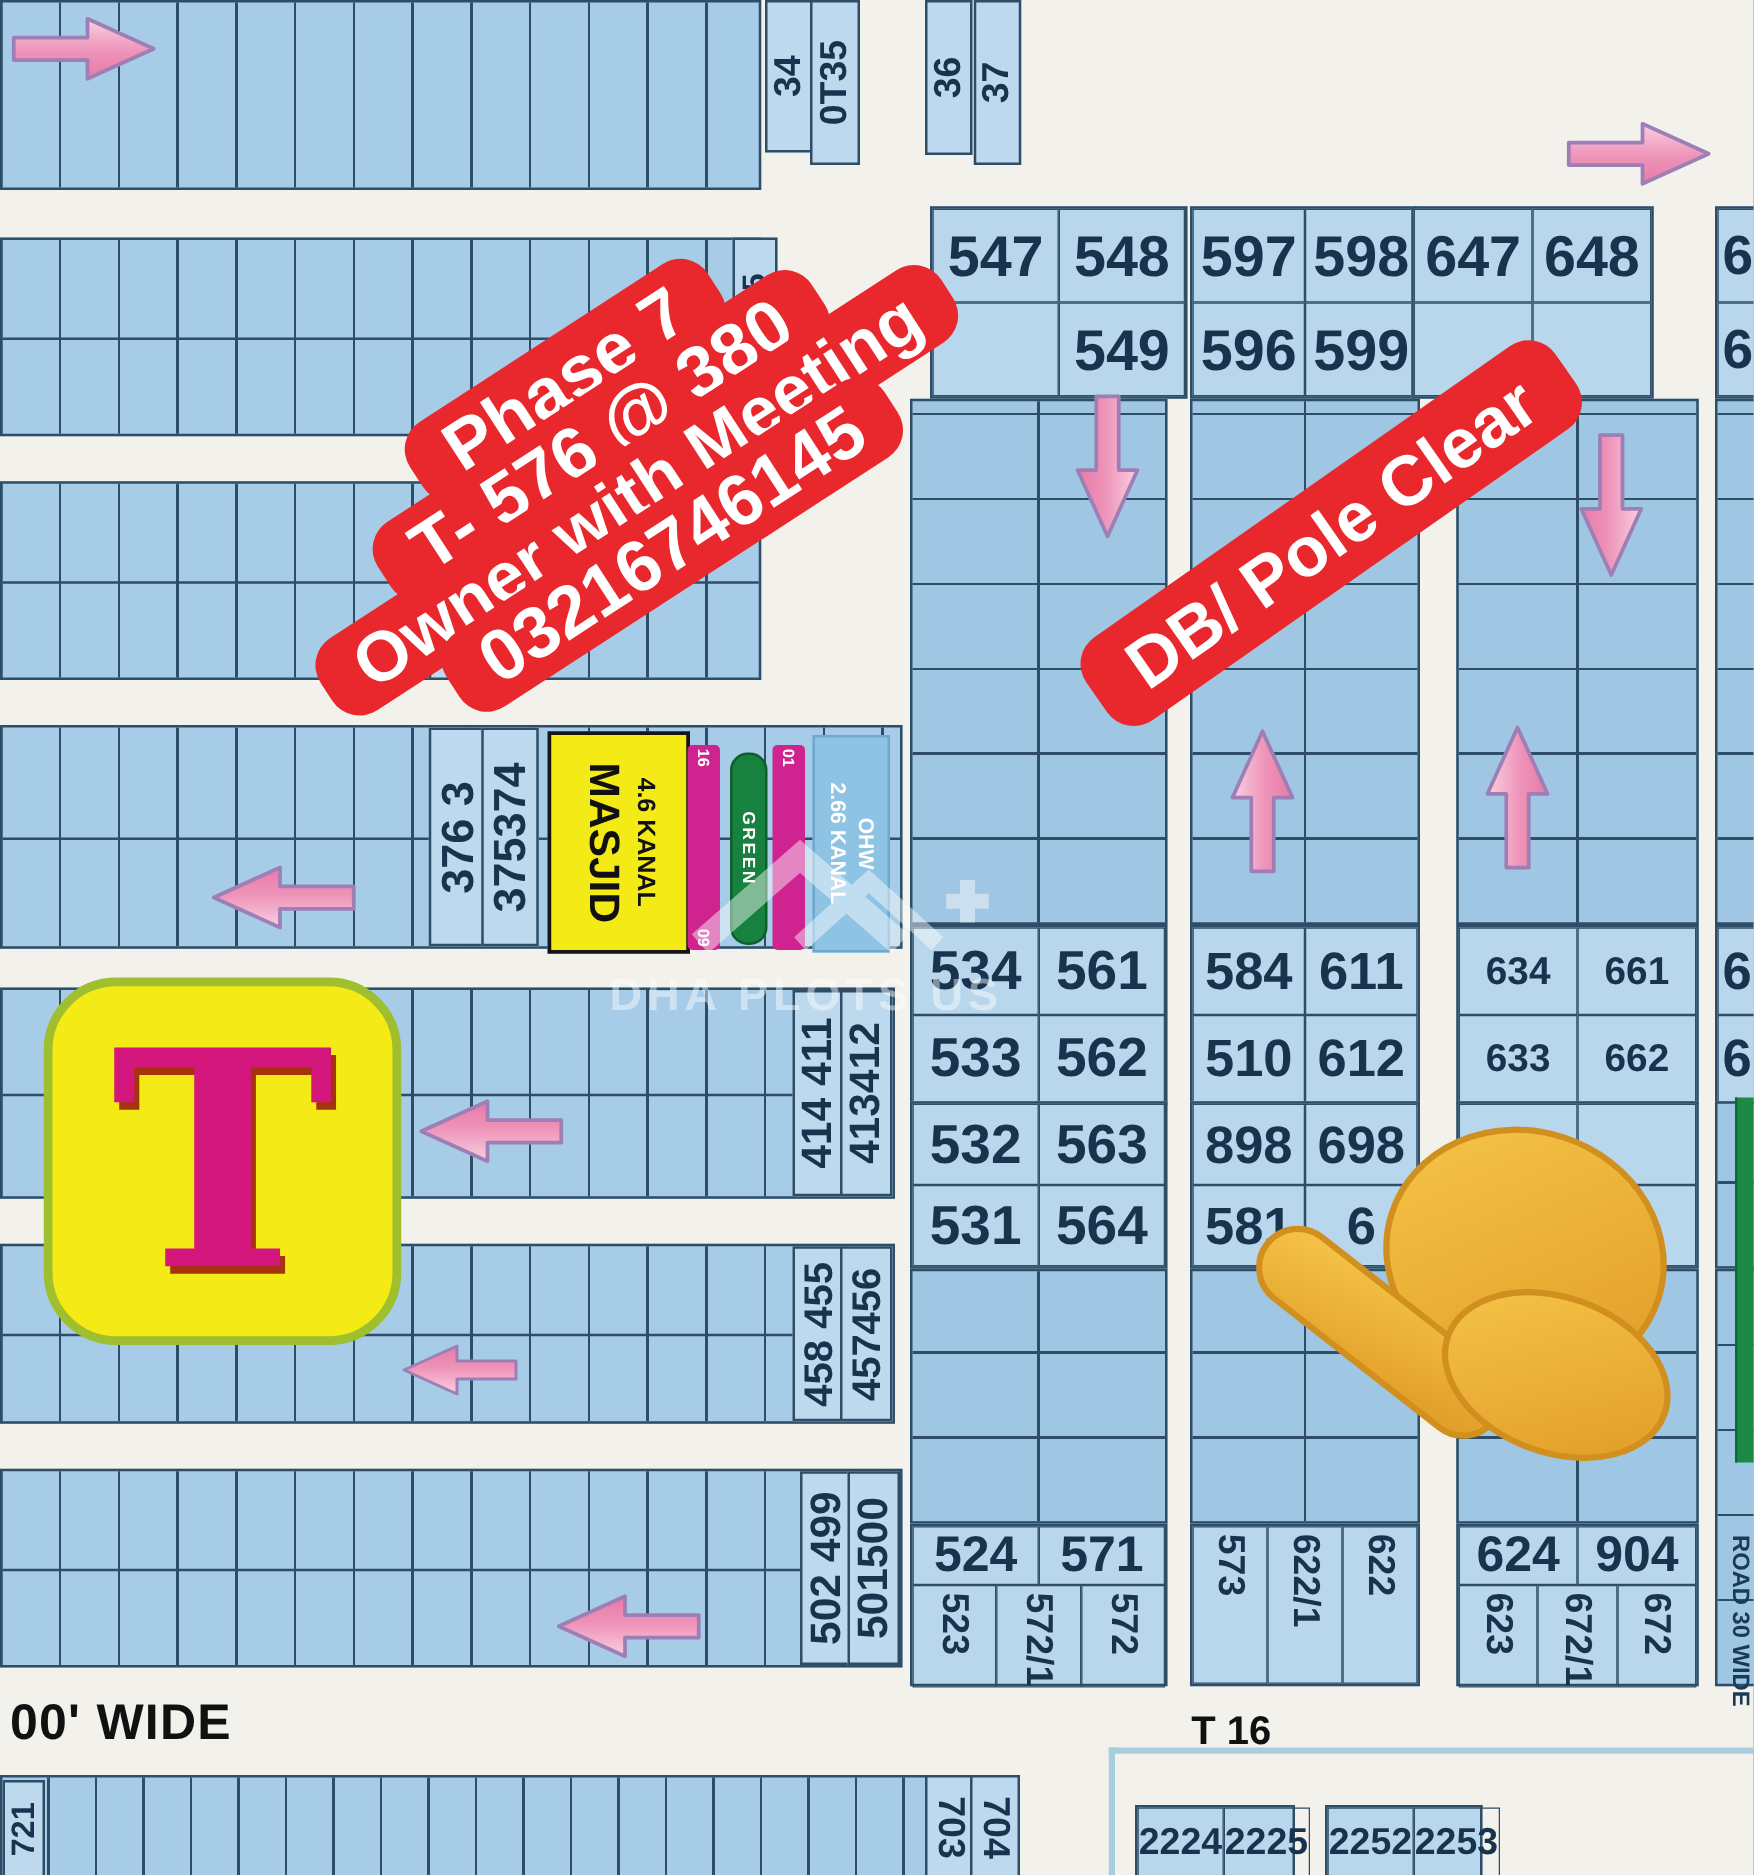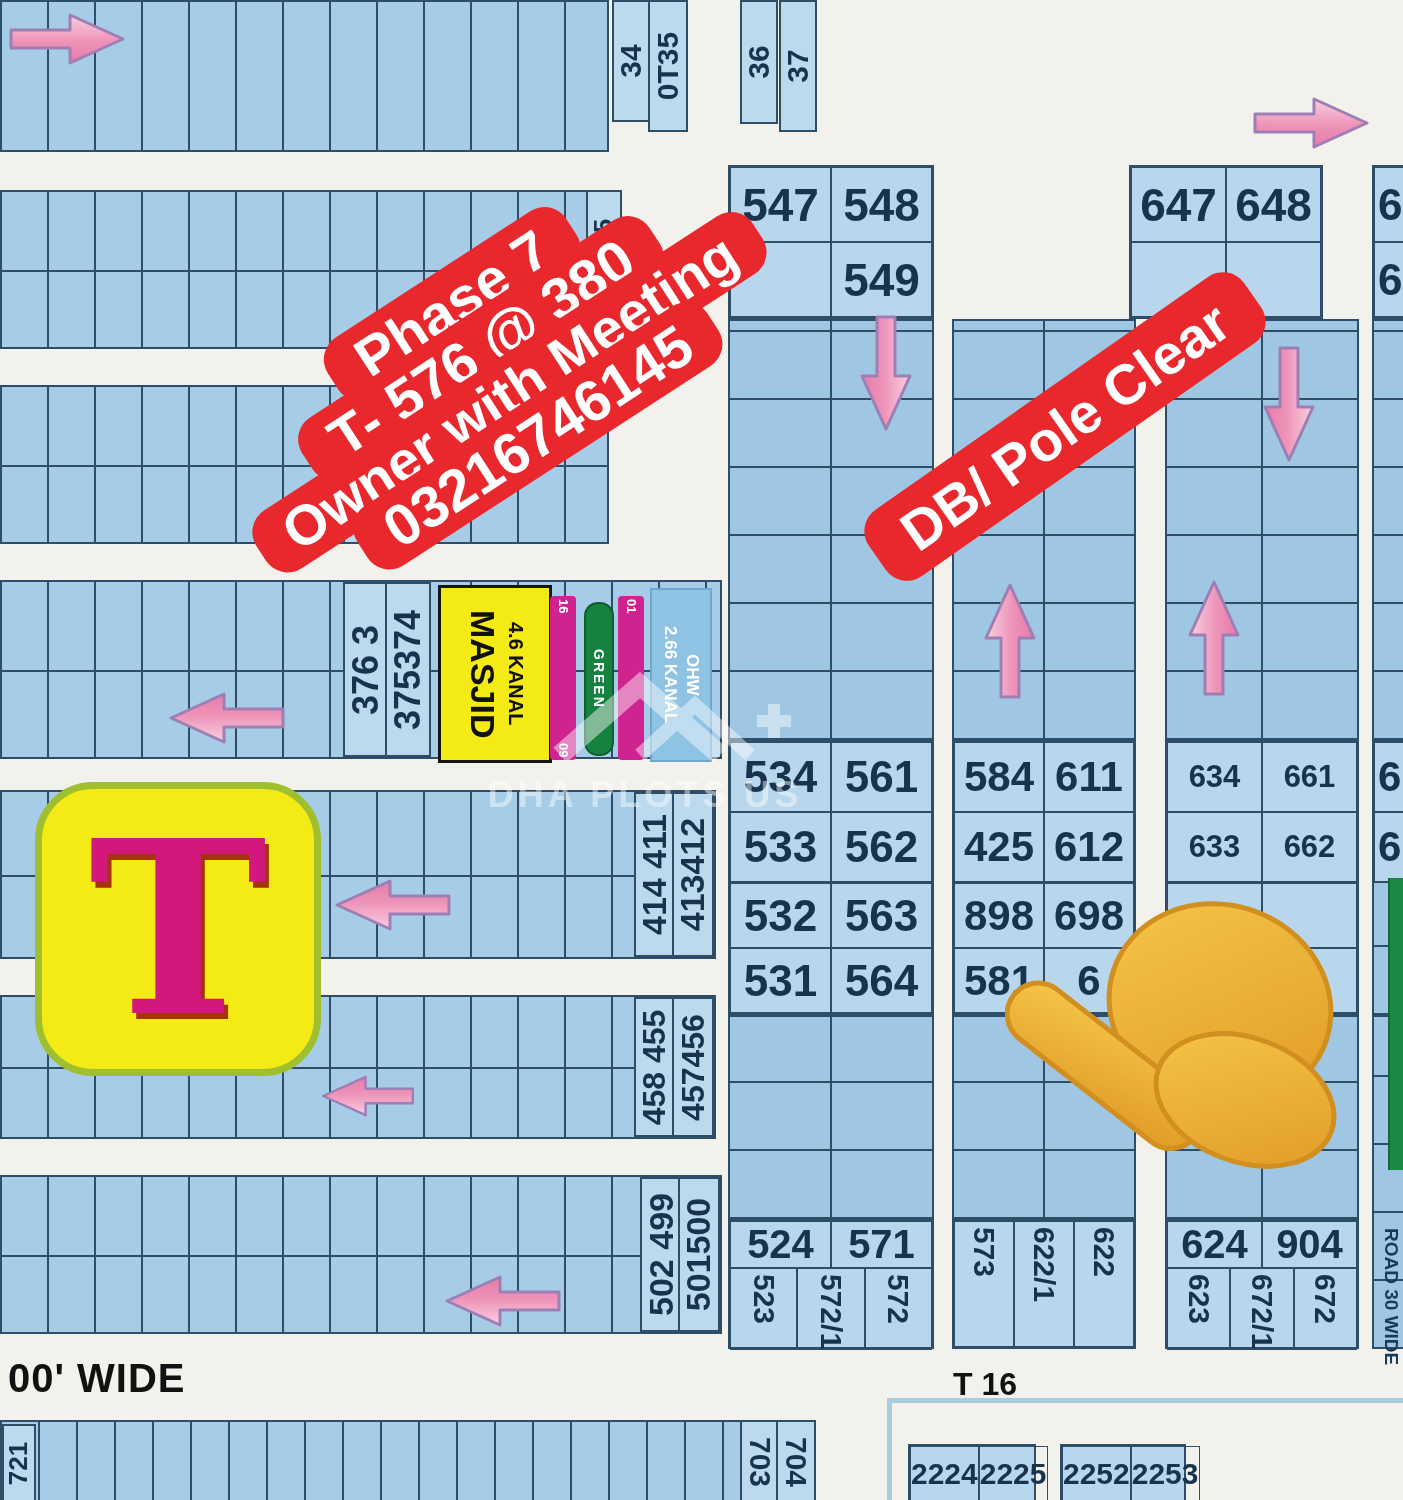--- a/index.html
+++ b/index.html
@@ -123,21 +123,21 @@
   <div class="vlab" style="left:672px;top:997px;width:38px;height:136px;font-size:32px">
       <span>457456</span>
     </div>
   <div class="vlab" style="left:640px;top:1177px;width:38px;height:151px;font-size:34px">
       <span>502 499</span>
     </div>
   <div class="vlab" style="left:678px;top:1177px;width:38px;height:151px;font-size:34px">
       <span>501500</span>
     </div>
 
-  <div class="nblk" style="left:728px;top:165px;width:202px;height:150px;font-size:46px">
+  <div class="nblk" style="left:744px;top:165px;width:202px;height:150px;font-size:46px">
     <div class="cell">547</div>
     <div class="cell">548</div>
     <div class="cell"></div>
     <div class="cell">549</div>
   </div>
   <div class="body" style="left:728px;top:319px;width:202px;height:417px"></div>
   <div class="nblk" style="left:728px;top:740px;width:202px;height:140px;font-size:44px">
     <div class="cell">534</div>
     <div class="cell">561</div>
     <div class="cell">533</div>
@@ -161,25 +161,31 @@
         </div>
       <div class="vcell">
           <span>572/1</span>
         </div>
       <div class="vcell">
           <span>572</span>
         </div>
     </div>
   </div>
 
+  <div class="nblk" style="left:952px;top:165px;width:180px;height:150px;font-size:46px">
+    <div class="cell">597</div>
+    <div class="cell">598</div>
+    <div class="cell">596</div>
+    <div class="cell">599</div>
+  </div>
   <div class="body" style="left:952px;top:319px;width:180px;height:417px"></div>
   <div class="nblk" style="left:952px;top:740px;width:180px;height:140px;font-size:42px">
     <div class="cell">584</div>
     <div class="cell">611</div>
-    <div class="cell">425</div>
+    <div class="cell">510</div>
     <div class="cell">612</div>
   </div>
   <div class="nblk" style="left:952px;top:881px;width:180px;height:130px;font-size:42px">
     <div class="cell">898</div>
     <div class="cell">698</div>
     <div class="cell">581</div>
     <div class="cell">6</div>
   </div>
   <div class="body" style="left:952px;top:1015px;width:180px;height:200px"></div>
   <div class="bblk" style="left:952px;top:1219px;width:180px;height:126px">

